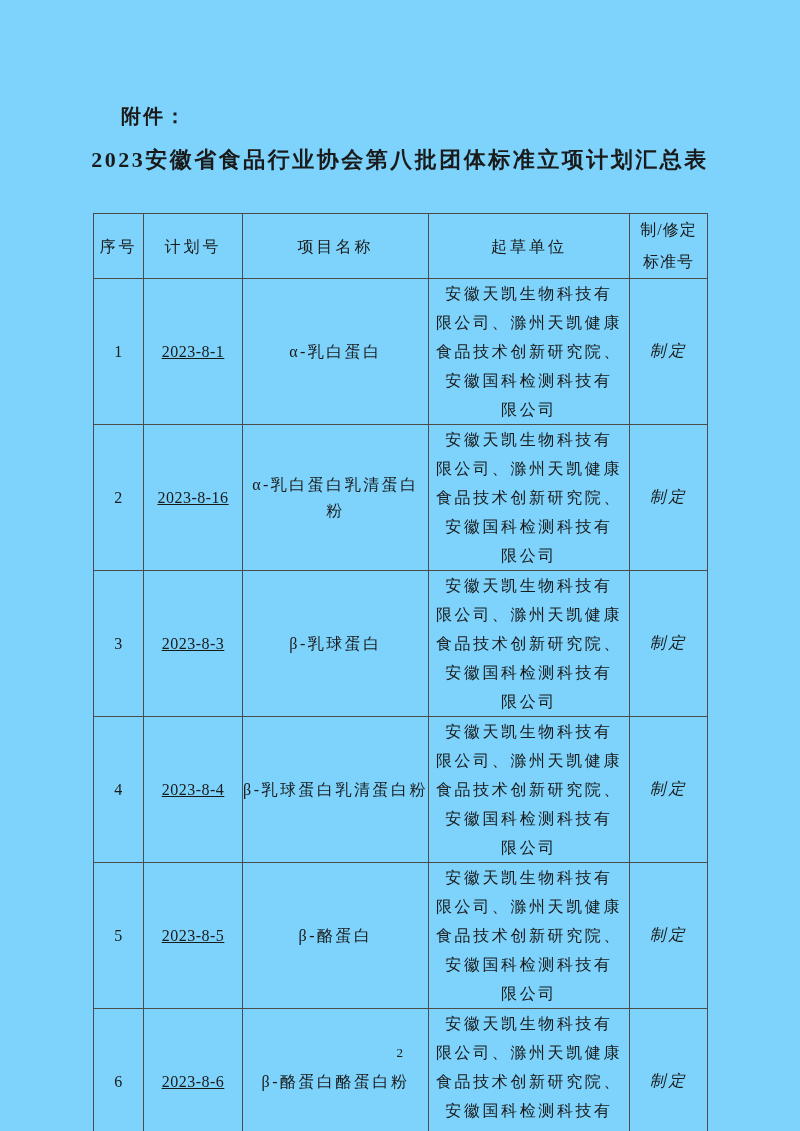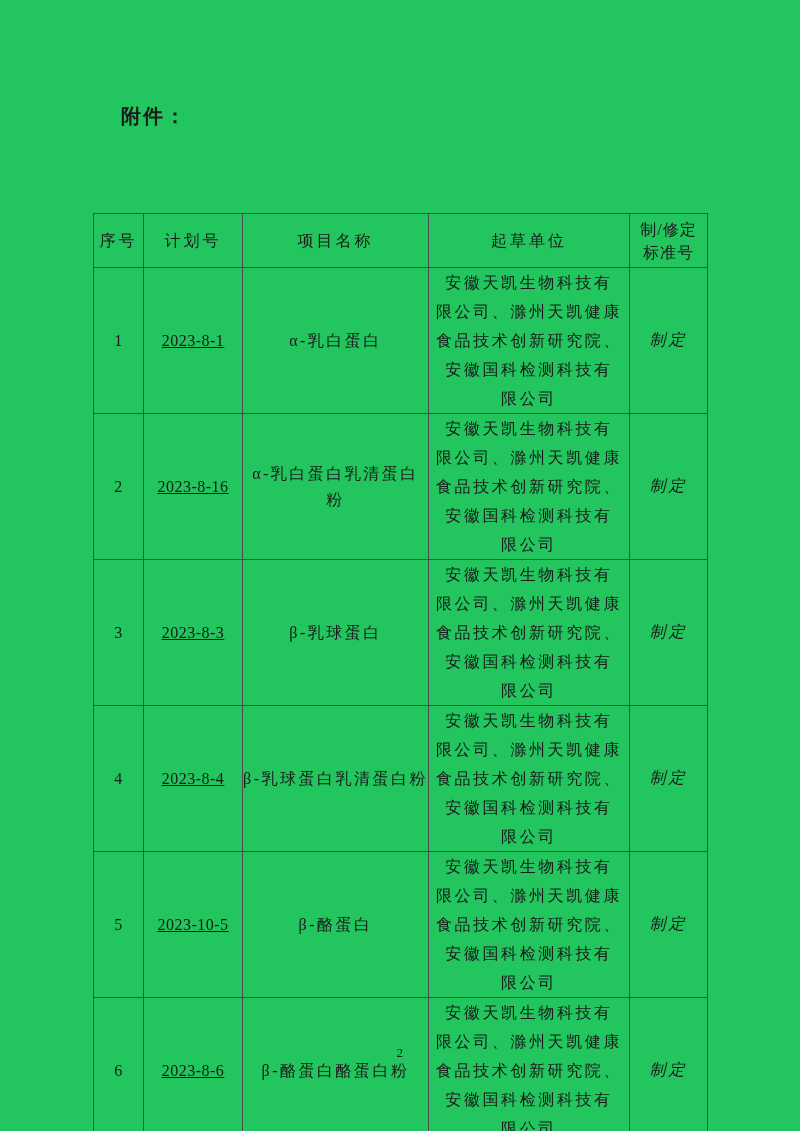--- a/index.html
+++ b/index.html
@@ -4,21 +4,21 @@
 <style>
   html, body {
     margin: 0;
     padding: 0;
     background: #ffffff;
   }
   .page {
     position: relative;
     width: 800px;
     height: 1131px;
-    background: #22c55e;
+    background: #7dd3fc;
     font-family: "Liberation Serif", "DejaVu Serif", serif;
     color: #1a1a1a;
     overflow: hidden;
   }
   .attachment-label {
     position: absolute;
     left: 121px;
     top: 103px;
     font-size: 20px;
     font-weight: bold;
@@ -56,21 +56,21 @@
   }
   table.standards thead tr { height: 54px; }
   table.standards tbody tr { height: 122px; }
   th.hdr {
     letter-spacing: 3px;
     line-height: 23px;
     white-space: pre-line;
   }
   th.hdr-tight {
     letter-spacing: 1px;
-    line-height: 23px;
+    line-height: 32px;
     white-space: pre-line;
     padding: 0 3px;
   }
   td.c-no { letter-spacing: 0.5px; }
   td.c-plan { letter-spacing: 0.5px; text-decoration: underline; }
   td.c-name {
     letter-spacing: 2.5px;
     line-height: 26px;
     white-space: pre-line;
     padding: 0 5px;
@@ -93,20 +93,21 @@
     letter-spacing: 0.5px;
   }
 </style>
 </head>
 <body>
 
 <div class="page">
 
   <div class="attachment-label">附件：</div>
 
+  <div class="doc-title">2023安徽省食品行业协会第八批团体标准立项计划汇总表</div>
 
   <table class="standards">
     <colgroup>
       <col style="width:50px">
       <col style="width:99px">
       <col style="width:186px">
       <col style="width:201px">
       <col style="width:78px">
     </colgroup>
     <thead>
@@ -160,21 +161,21 @@
         <td class="c-name">β-乳球蛋白乳清蛋白粉</td>
         <td class="c-unit">安徽天凯生物科技有
 限公司、滁州天凯健康
 食品技术创新研究院、
 安徽国科检测科技有
 限公司</td>
         <td class="c-status">制定</td>
       </tr>
       <tr>
         <td class="c-no">5</td>
-        <td class="c-plan">2023-10-5</td>
+        <td class="c-plan">2023-8-5</td>
         <td class="c-name">β-酪蛋白</td>
         <td class="c-unit">安徽天凯生物科技有
 限公司、滁州天凯健康
 食品技术创新研究院、
 安徽国科检测科技有
 限公司</td>
         <td class="c-status">制定</td>
       </tr>
       <tr>
         <td class="c-no">6</td>

